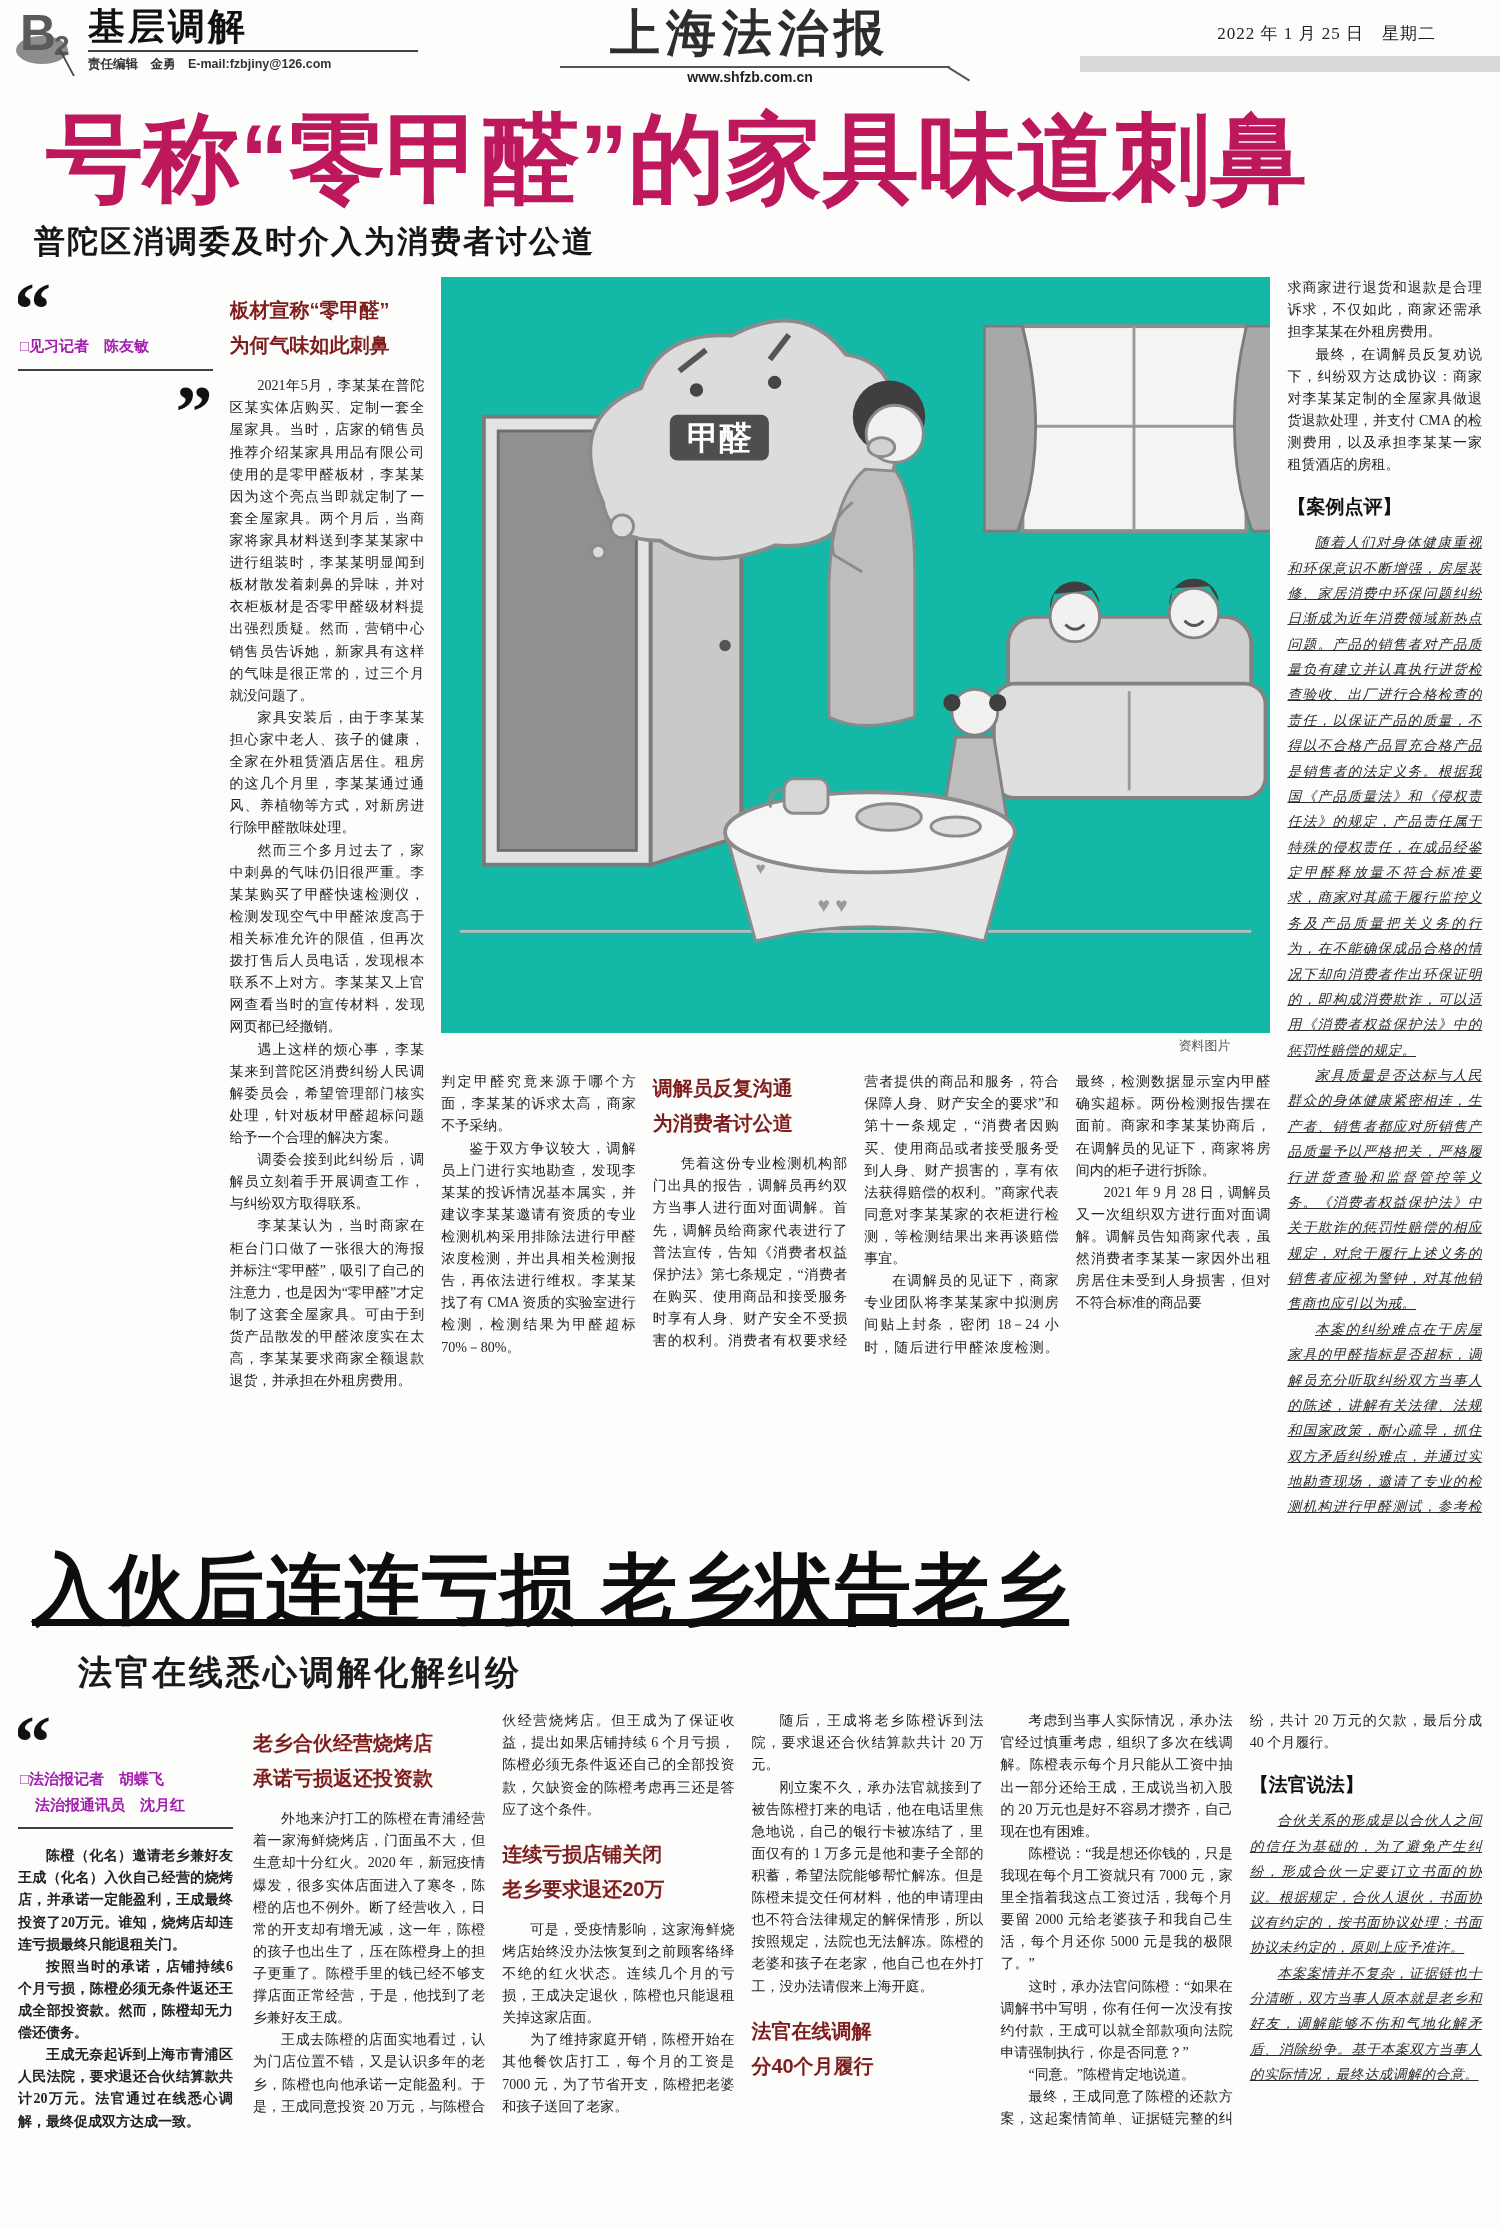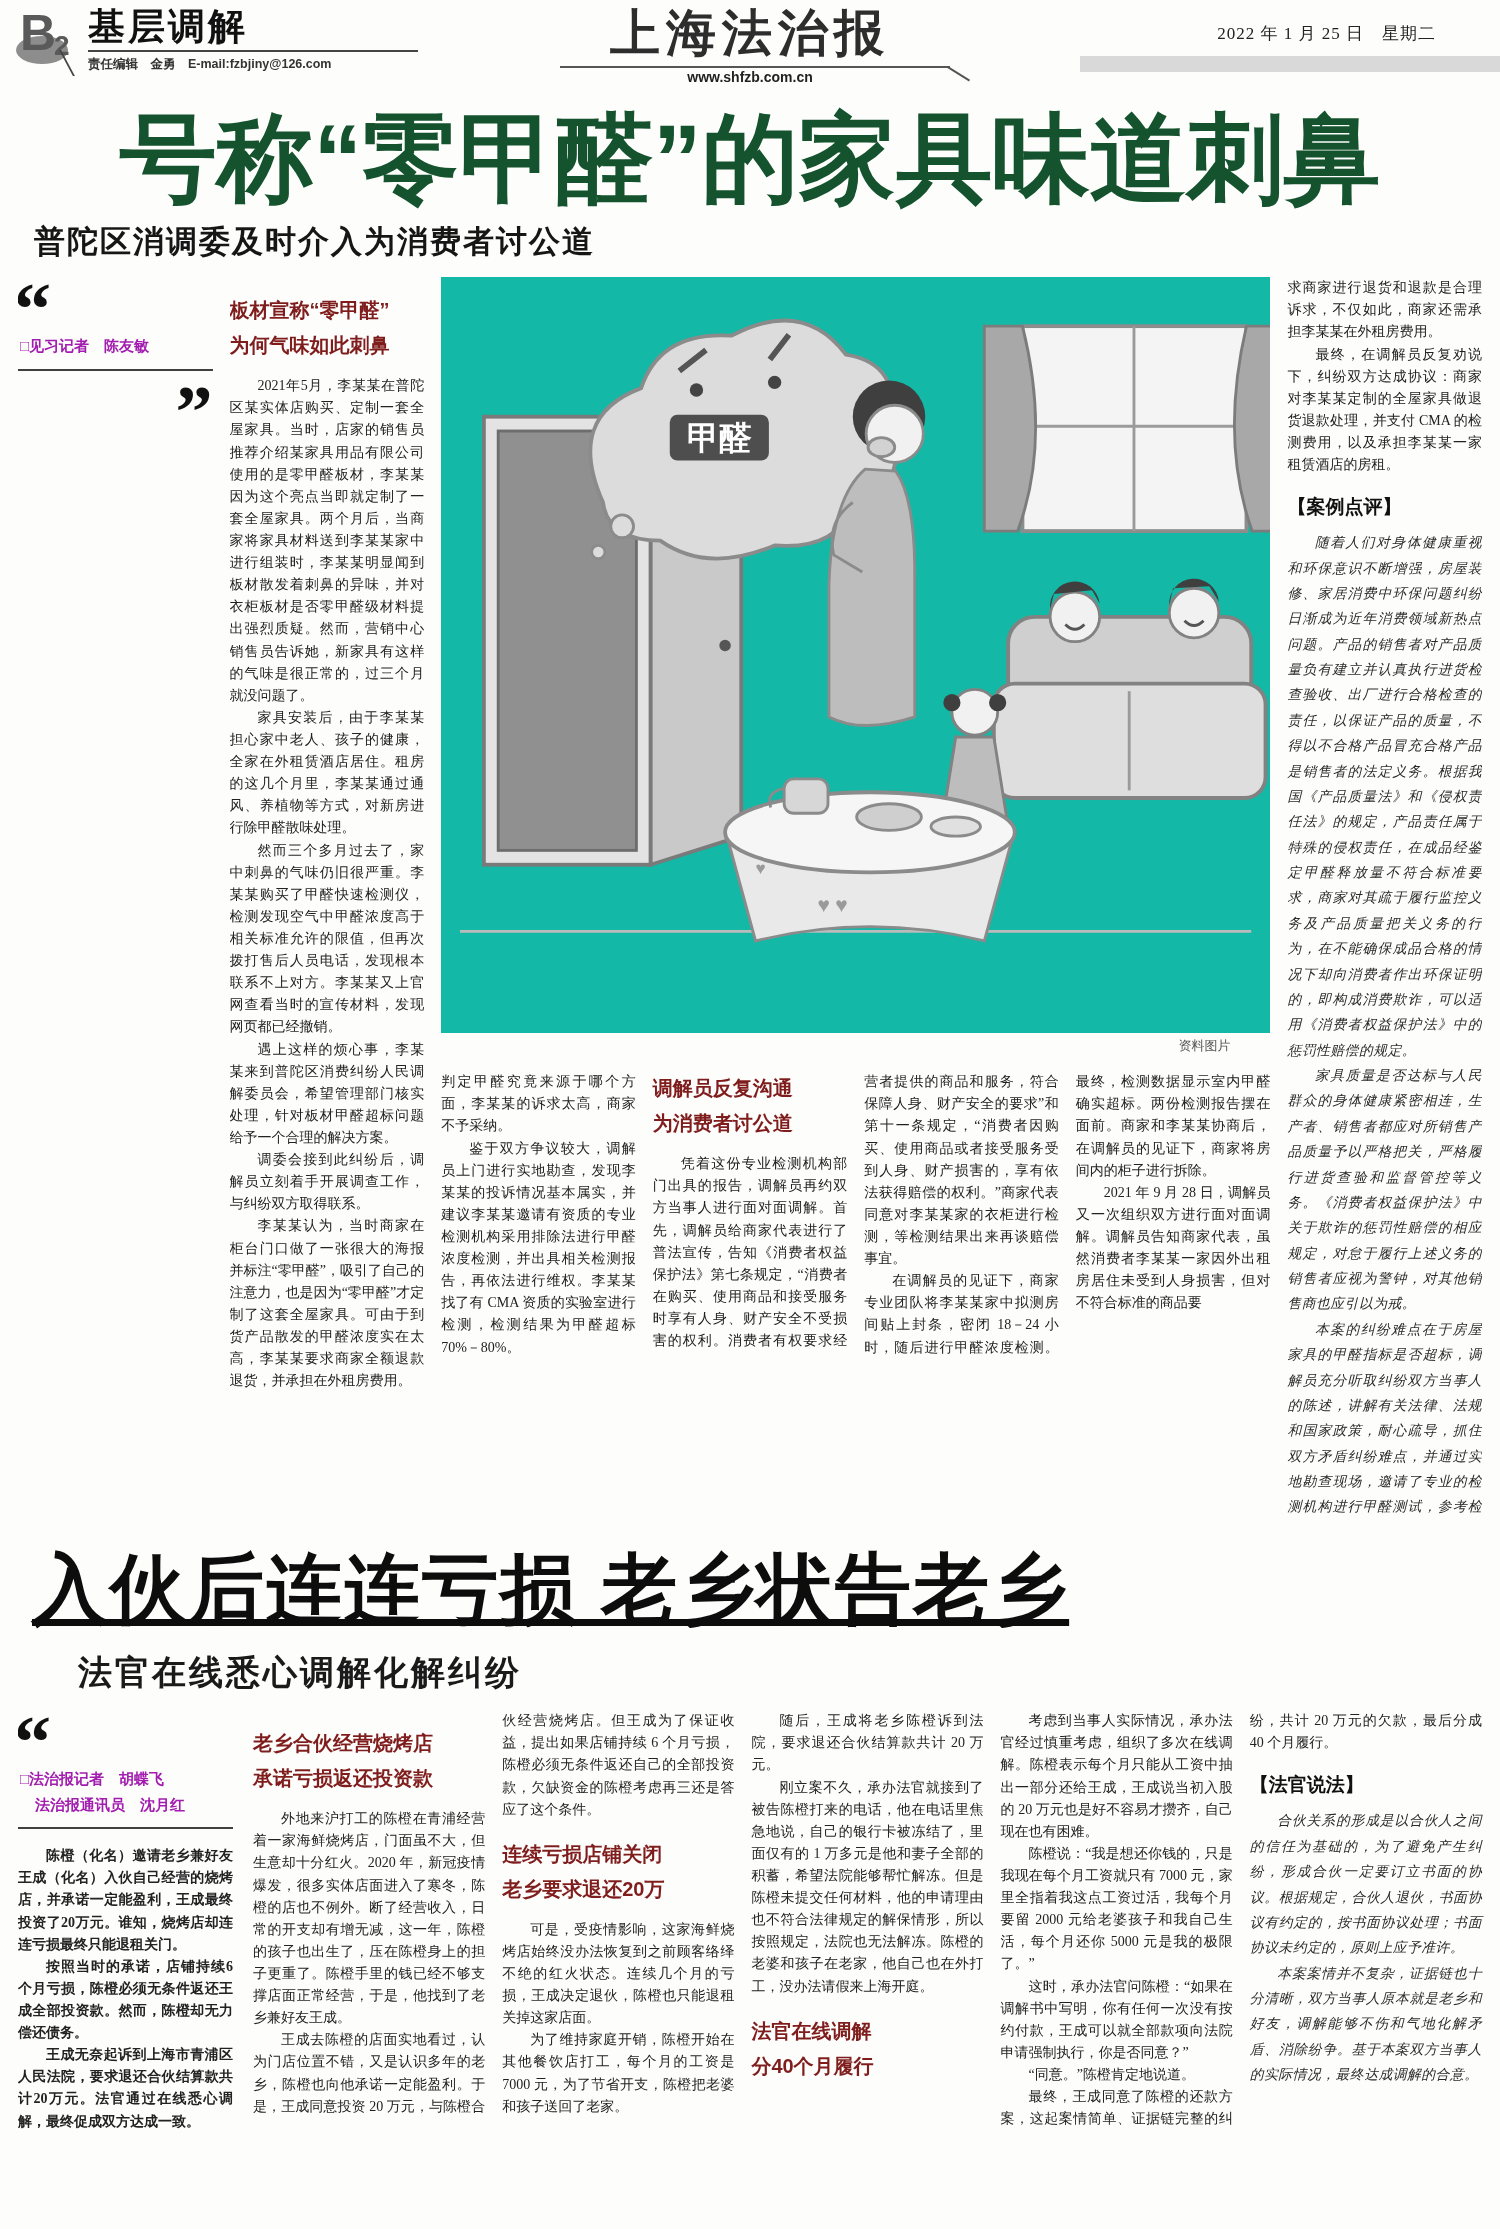--- a/index.html
+++ b/index.html
@@ -19,42 +19,42 @@
     font:700 12.5px "Liberation Sans","DejaVu Sans",sans-serif;color:#333;}
   .editor-box .slant{position:absolute;left:-22px;top:-2px;width:2px;height:26px;background:#444;transform:skewX(28deg);}
   .masthead-wrap{position:absolute;left:0;right:0;top:0;text-align:center;}
   .masthead{font:900 50px "Liberation Serif","DejaVu Serif",serif;color:#2d2d2d;letter-spacing:6px;}
   .website{font:700 14px "Liberation Sans","DejaVu Sans",sans-serif;color:#222;margin-top:2px;}
   .mast-rule{position:absolute;left:560px;top:66px;width:390px;height:2px;background:#555;}
   .mast-rule-diag{position:absolute;left:948px;top:66px;width:26px;height:2px;background:#555;transform:rotate(32deg);transform-origin:left top;}
   .date{position:absolute;right:64px;top:22px;font:17px "Liberation Serif","DejaVu Serif",serif;color:#222;letter-spacing:1px;}
   .date-bar{position:absolute;right:0;top:56px;width:420px;height:16px;background:#d9d9d9;}
   
-  .h1-main{font:900 97px "Liberation Sans","DejaVu Sans",sans-serif;color:#14532d;padding:10px 21px 0;line-height:1.25;white-space:nowrap;text-align:center;}
+  .h1-main{font:900 97px "Liberation Sans","DejaVu Sans",sans-serif;color:#be185d;padding:10px 46px 0;line-height:1.25;white-space:nowrap;}
   .h1-sub{font:700 31px "Liberation Sans","DejaVu Sans",sans-serif;color:#161616;padding:2px 0 0 34px;letter-spacing:2px;}
   .h2-main{font:900 76px "Liberation Sans","DejaVu Sans",sans-serif;color:#0d0d0d;padding:16px 0 0 32px;letter-spacing:2px;white-space:nowrap;text-decoration:underline;}
   .h2-sub{font:600 34px "Liberation Sans","DejaVu Sans",sans-serif;color:#1a1a1a;padding:8px 0 0 78px;letter-spacing:3px;}
   
   .a1-grid{display:grid;grid-template-columns:repeat(7,1fr);column-gap:17px;padding:0 18px;height:1246px;margin-top:14px;overflow:hidden;}
   .a1-col1{grid-column:1;position:relative;overflow:hidden;}
   .a1-col2{grid-column:2;overflow:hidden;}
   .a1-center{grid-column:3 / span 4;display:flex;flex-direction:column;overflow:hidden;}
   .a1-right{grid-column:7;overflow:hidden;}
   .a2-grid{display:grid;grid-template-columns:215px 1fr;column-gap:20px;padding:0 18px;height:492px;margin-top:14px;overflow:hidden;}
   .a2-col1{position:relative;overflow:hidden;}
   .a2-flow{column-count:5;column-gap:17px;height:100%;}
   
   .openquote{font:900 74px "Liberation Serif","DejaVu Serif",serif;color:#111;line-height:0.6;height:34px;margin:10px 0 6px -4px;}
   .closequote{font:900 74px "Liberation Serif","DejaVu Serif",serif;color:#111;text-align:right;line-height:0.9;margin-top:8px;}
   .byline{font:700 15px "Liberation Sans","DejaVu Sans",sans-serif;color:#a21caf;border-bottom:2px solid #404040;padding:6px 0 10px 2px;line-height:1.7;}
   .intro p{font-weight:700;font-size:16.5px;line-height:2.05;text-align:justify;margin:0;text-indent:2em;color:#111;}
   .intro{margin-top:16px;}
   .bodyflow p{font-size:14px;line-height:1.58;text-align:justify;margin:0;text-indent:2em;color:#222;}
   .bodyflow p.cont{text-indent:0;}
-  .bodyflow p.kai{font-style:italic;font-size:13.8px;line-height:1.84;letter-spacing:0.5px;color:#2a2a2a;}
+  .bodyflow p.kai{font-style:italic;font-size:13.8px;line-height:1.84;letter-spacing:0.5px;color:#2a2a2a;text-decoration:underline;}
   .subhead{font:700 20px "Liberation Sans","DejaVu Sans",sans-serif;text-align:left;line-height:1.75;margin:16px 0 12px;color:#7f1d1d;break-inside:avoid;}
   .section-head{font:700 19px "Liberation Sans","DejaVu Sans",sans-serif;margin:18px 0 10px;color:#111;}
   .a1-flow{column-count:4;column-gap:17px;height:446px;margin-top:12px;}
   
   .illustration{height:756px;background:#14b8a6;position:relative;}
   .illustration svg{width:100%;height:100%;display:block;}
   .caption{font:13px "Liberation Sans","DejaVu Sans",sans-serif;color:#555;text-align:right;padding:4px 40px 0 0;height:22px;}
 </style>
 </head>
 <body>

